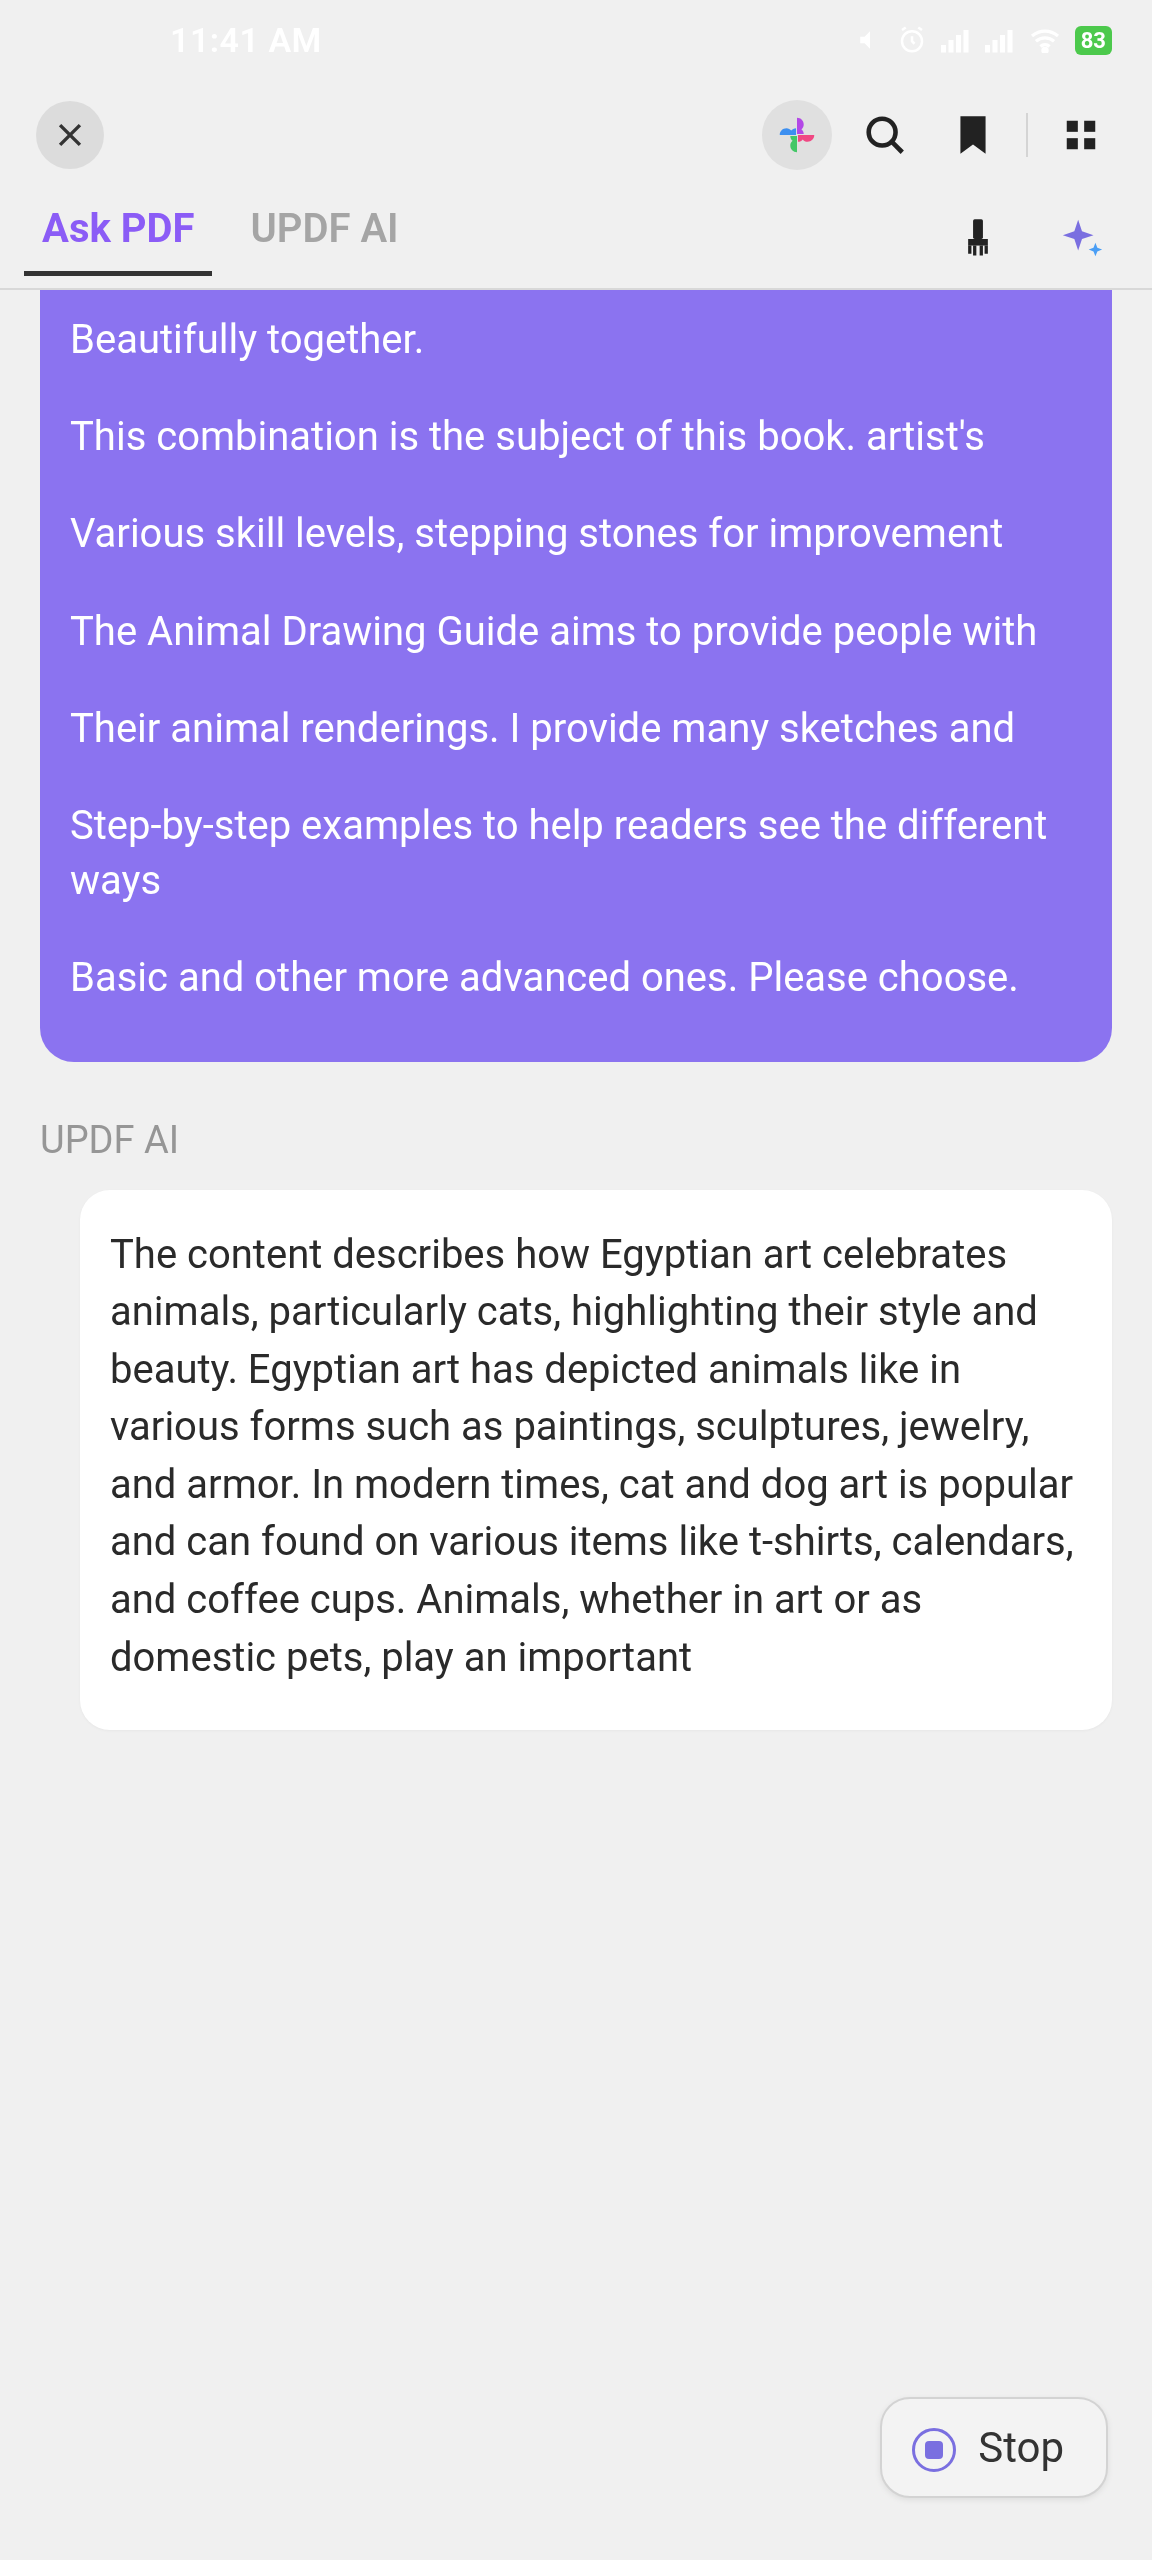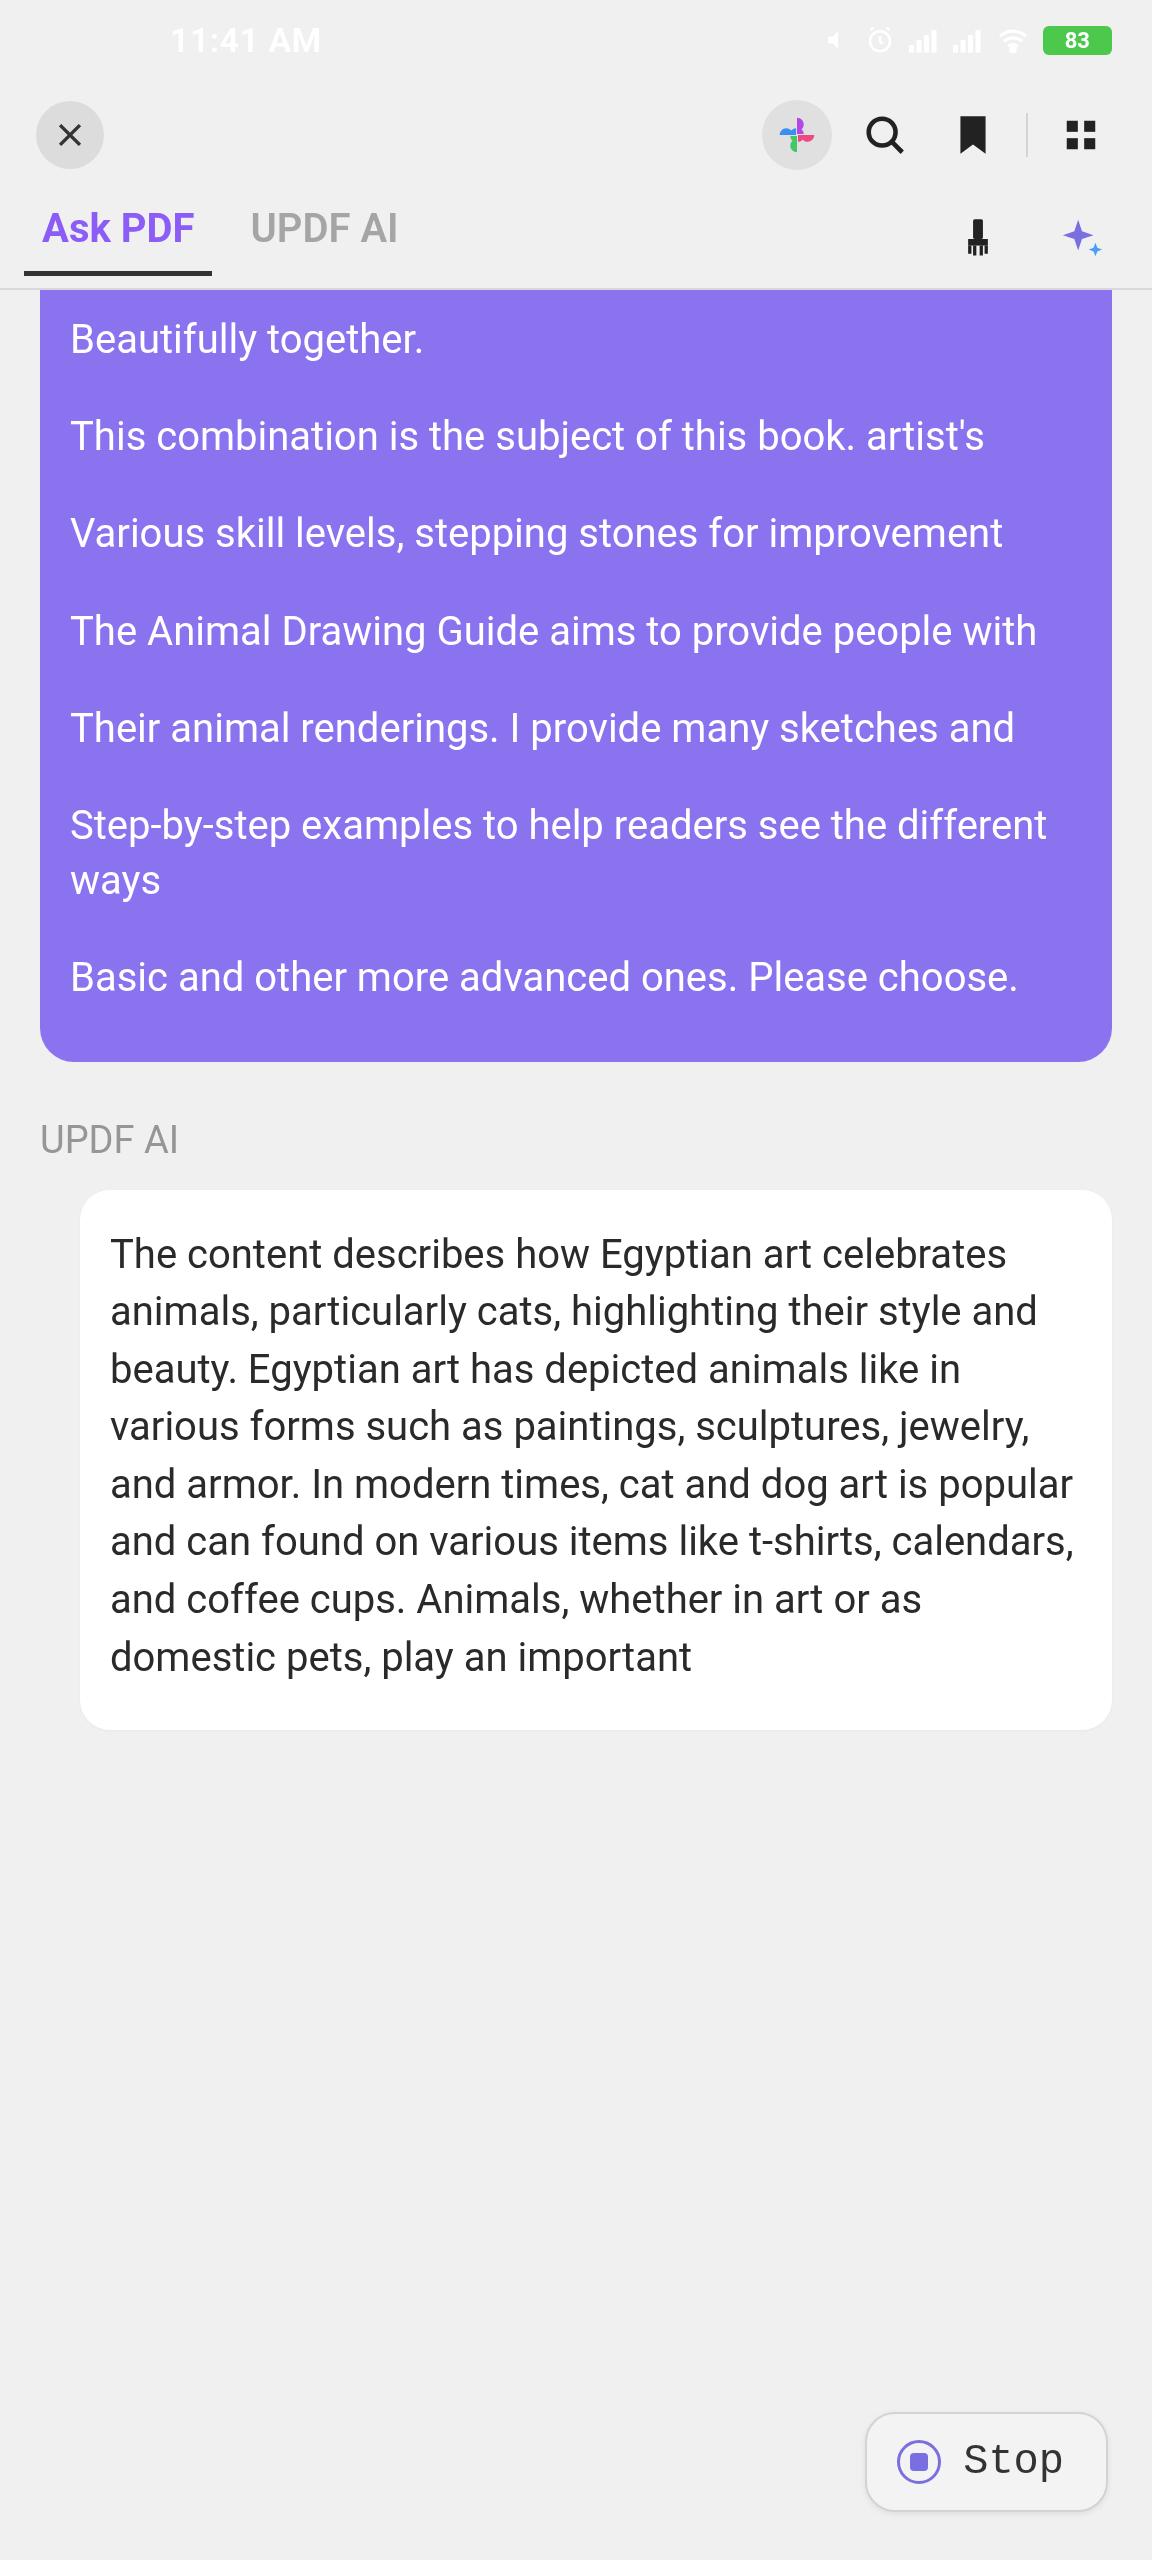--- a/index.html
+++ b/index.html
@@ -18,21 +18,21 @@
   justify-content: space-between;
   padding: 0 40px 0 170px;
   color: #fff;
 }
 .status-time { font-size: 34px; font-weight: 600; letter-spacing: 0.5px; }
 .status-icons { display: flex; align-items: center; gap: 14px; }
 .status-icons svg { display: block; }
 .battery-pill {
   background: #4cc94c;
   border-radius: 6px;
-  padding: 2px 22px;
+  padding: 2px 6px;
   font-size: 22px;
   font-weight: 700;
   color: #fff;
   display: flex;
   align-items: center;
 }
 .top-bar {
   height: 110px;
   display: flex;
   align-items: center;
@@ -117,32 +117,31 @@
   padding: 36px 30px 44px 30px;
   font-size: 40px;
   line-height: 1.44;
   color: #2a2a2a;
   box-shadow: 0 1px 3px rgba(0,0,0,0.04);
   margin-left: 40px;
 }
 .stop-btn {
   position: absolute;
   right: 44px;
-  bottom: 48px;
+  bottom: 62px;
   background: #f3f3f3;
   border: 2px solid #d3d3d3;
   border-radius: 30px;
   padding: 24px 42px 24px 30px;
   display: flex;
-  align-items: center;
+  align-items: flex-end;
   gap: 22px;
   font-size: 42px;
   color: #333;
   box-shadow: 0 2px 6px rgba(0,0,0,0.08);
-  font-family: Liberation Mono, monospace;
 }
 .stop-icon {
   width: 44px; height: 44px;
   border: 3px solid #7a6fe0;
   border-radius: 50%;
   display: flex; align-items: center; justify-content: center;
 }
 .stop-icon-inner {
   width: 18px; height: 18px;
   background: #7a6fe0;

